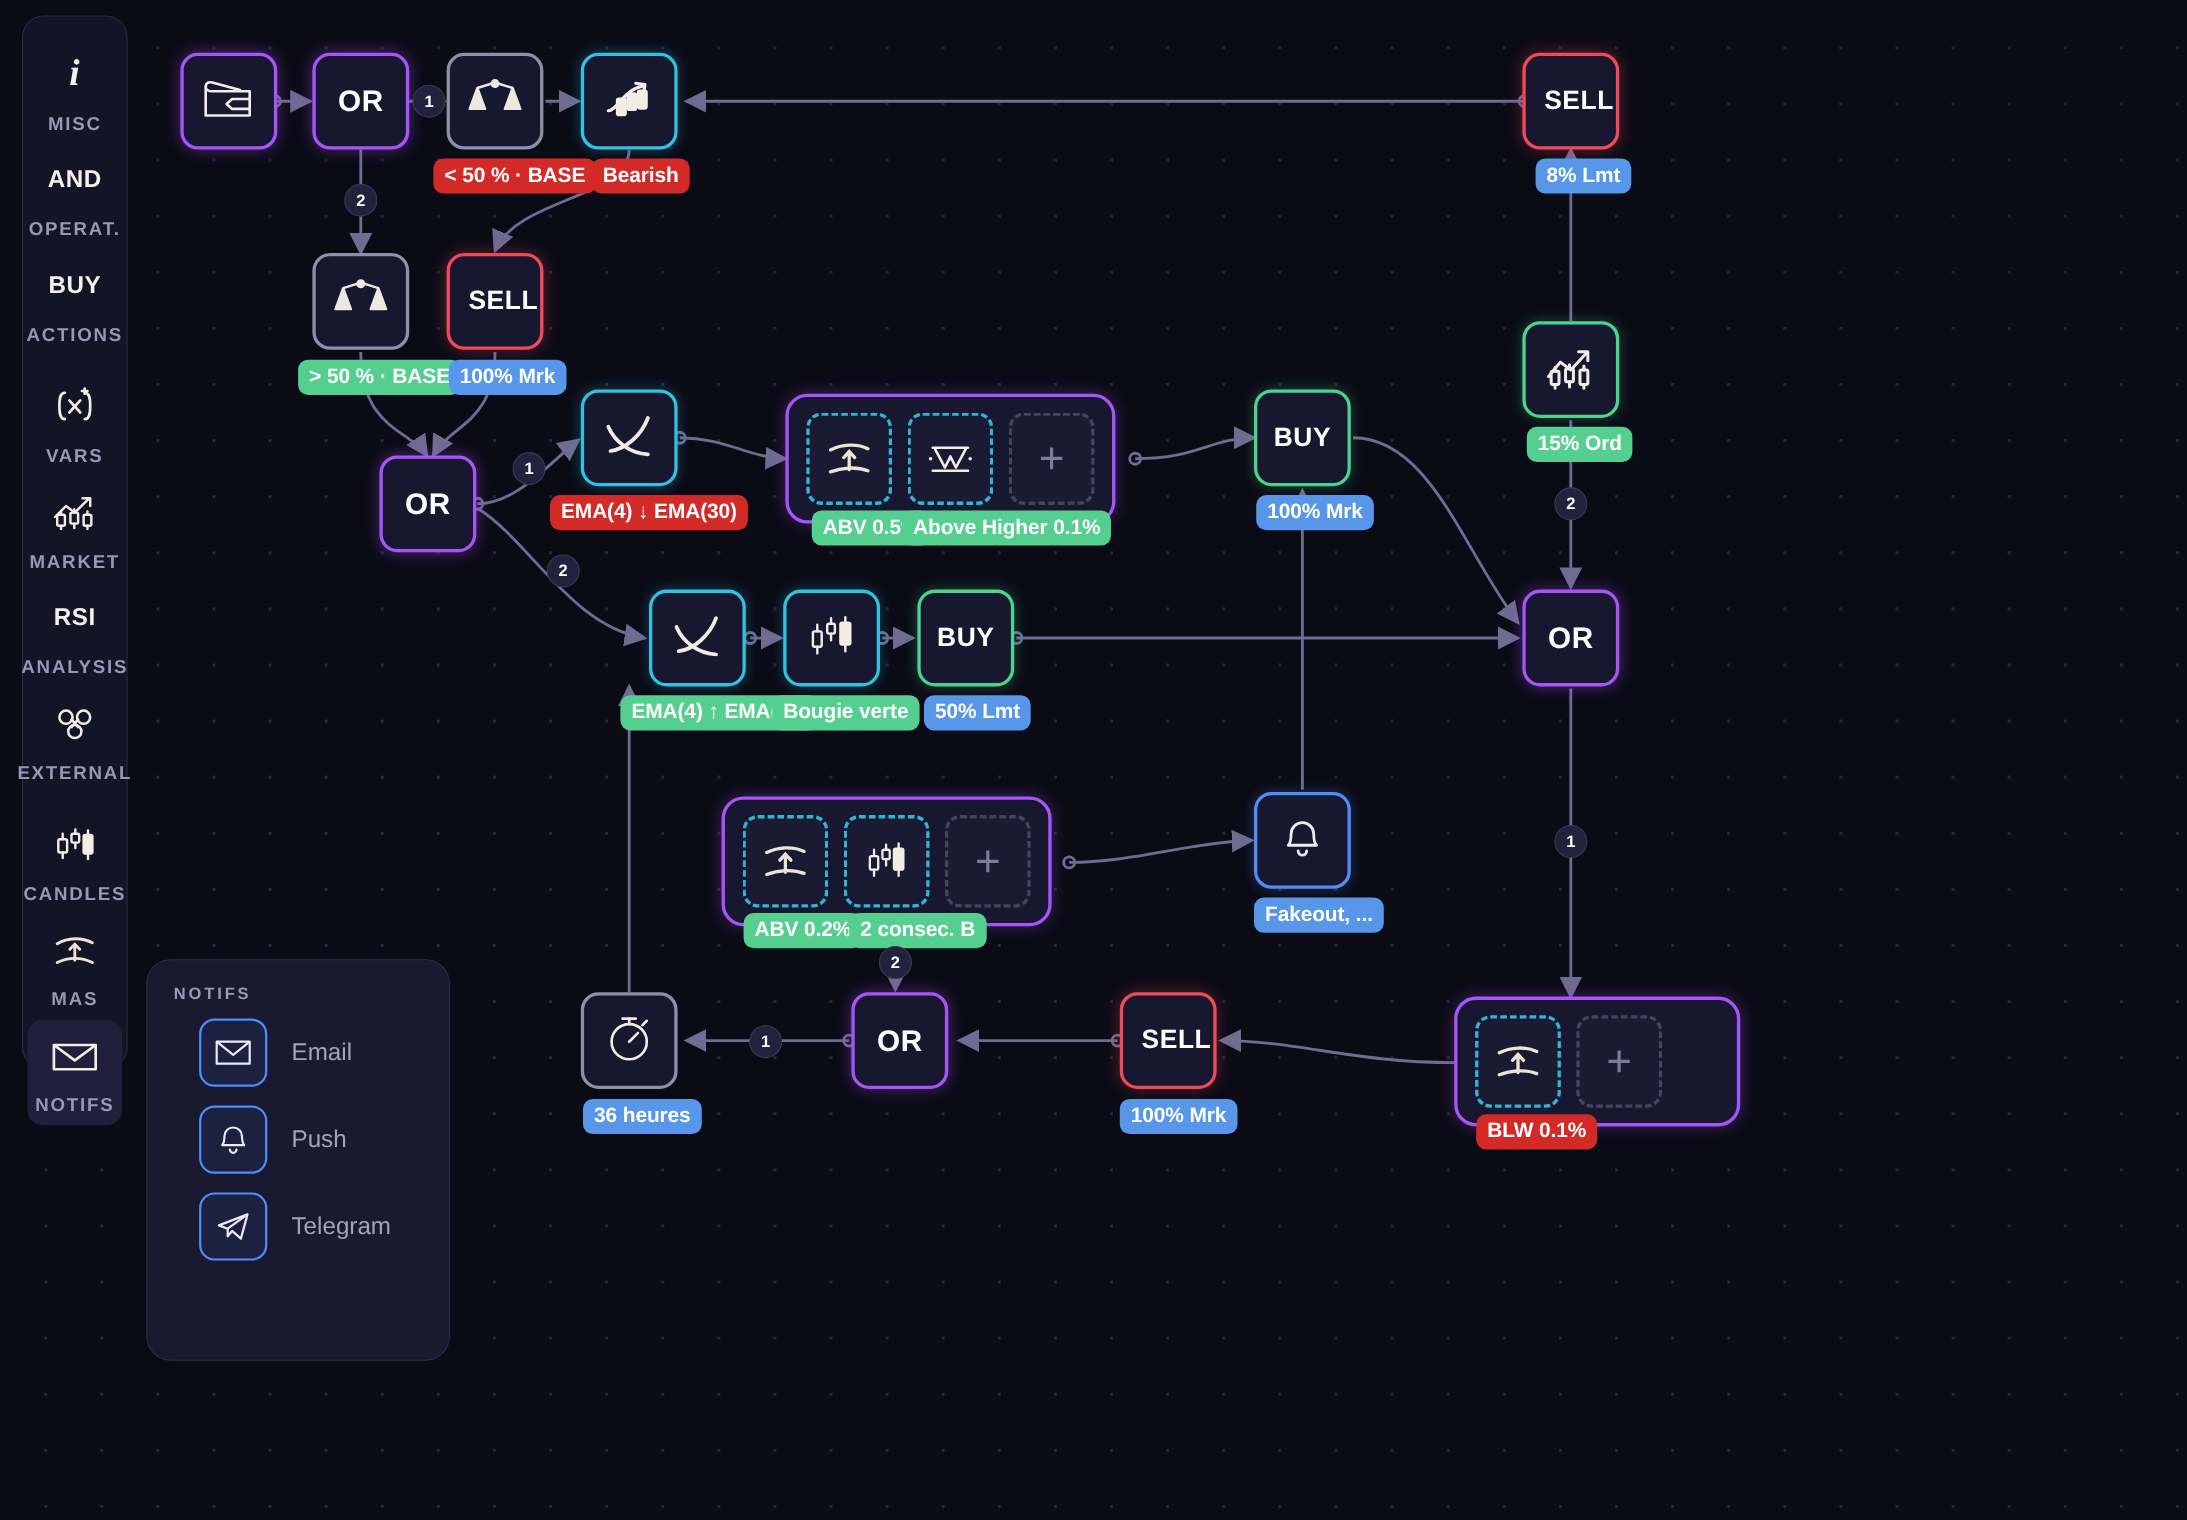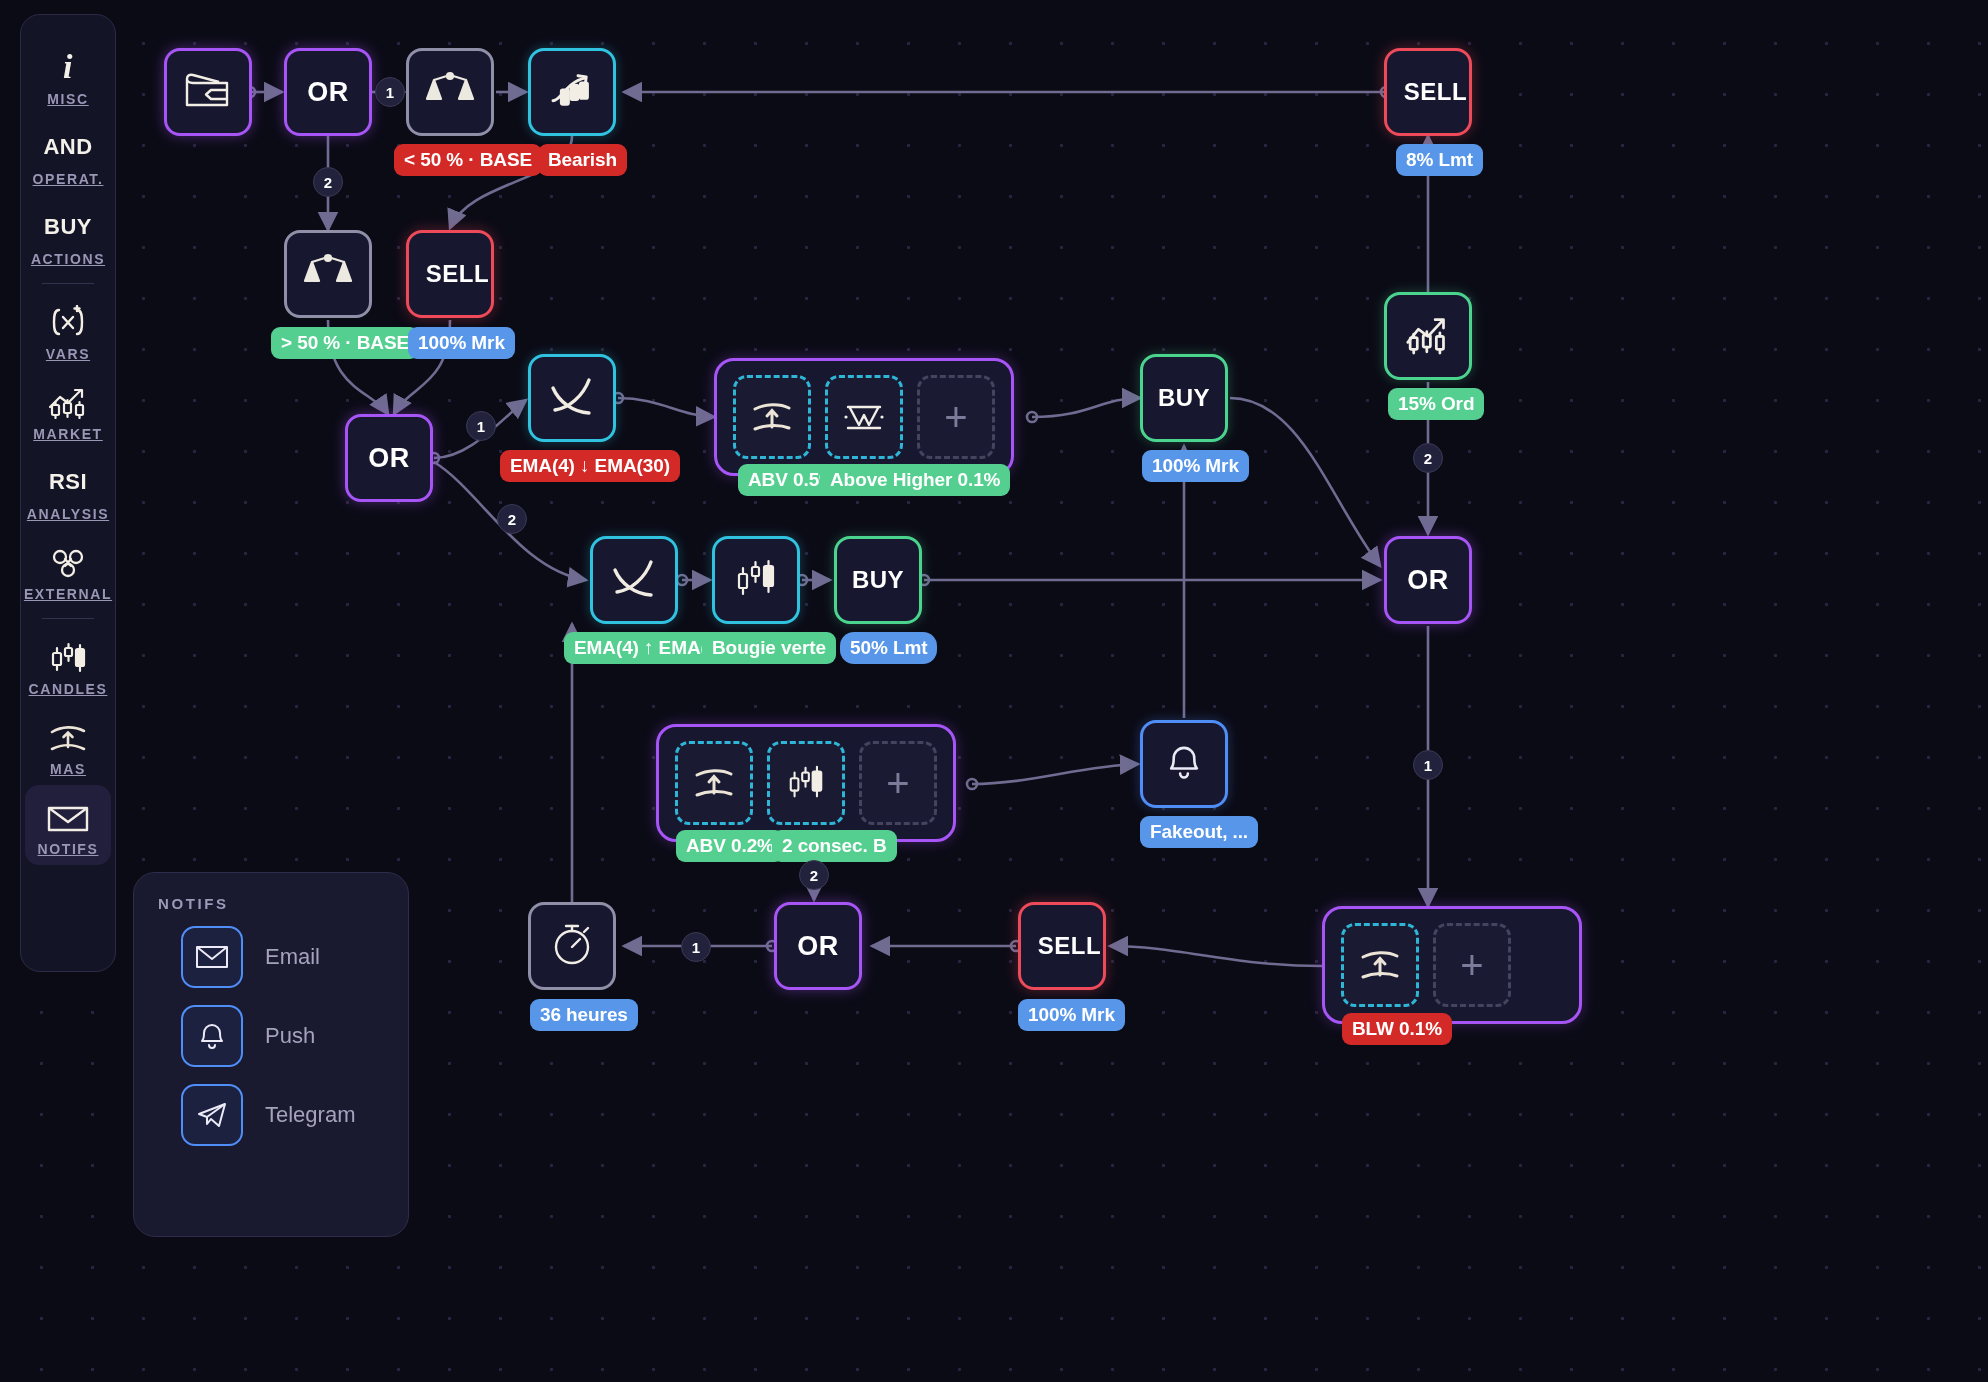--- a/index.html
+++ b/index.html
@@ -22,21 +22,21 @@
     display:flex; flex-direction:column; align-items:center;
     padding-top:20px; gap:0px; z-index:40;
   }
   .side-item{
     width:86px; display:flex; flex-direction:column; align-items:center;
     justify-content:center; padding:9px 0 8px; border-radius:14px; cursor:pointer;
   }
   .side-item.active{ background:#221f3c; }
   .side-ico{ height:40px; display:flex; align-items:flex-end; justify-content:center; color:#f2eee6; }
   .side-ico.textico{ font-size:22px; font-weight:700; letter-spacing:.5px; color:#f4f1ea; line-height:34px;}
-  .side-lab{ font-size:14px; letter-spacing:1.6px; color:#9a96b5; font-weight:700; margin-top:7px;text-decoration:underline; }
+  .side-lab{ font-size:17px; letter-spacing:1.6px; color:#9a96b5; font-weight:700; margin-top:19px; }
   .side-div{ width:52px; height:1px; background:#34314e; margin:8px 0 6px; }
   
   #notifpanel{
     position:absolute; left:133px; top:872px; width:276px; height:365px;
     background:#191930; border:1px solid #2e2c4a; border-radius:22px; padding:22px 24px;
     z-index:35;
   }
   #notifpanel .ttl{ font-size:15px; letter-spacing:2.6px; color:#9d99b9; font-weight:700; margin-bottom:14px;}
   .notifrow{ display:flex; align-items:center; gap:22px; margin-bottom:17px;padding-left:23px; }
   .notifbox{
@@ -449,21 +449,21 @@
         <rect x="31" y="9" width="9" height="20" rx="1.6" fill="#f2eee6"></rect>
           <path d="M35.5,4 L35.5,9 M35.5,29 L35.5,35"></path>
       </svg>
     </span>
   </div>
   <div class="badge b-green" style="left:702px; top:632px;">Bougie verte</div>
 
   <div class="node n-sq green" style="left:834px; top:536px;">
     <span class="n-text sm">BUY</span>
   </div>
-  <div class="badge b-blue" style="left:840px; top:632px;border-radius:14px;">50% Lmt</div>
+  <div class="badge b-blue" style="left:840px; top:632px;">50% Lmt</div>
 
   <div class="node n-sq purple" style="left:1384px; top:536px;">
     <span class="n-text">OR</span>
   </div>
   <div class="port" style="left:1413px; top:750px;">1</div>
 
   <div class="group" style="left:656px; top:724px; height:118px;">
     <div class="slot">
       <svg width="42" height="38" viewBox="0 0 42 38" fill="none" stroke="#ece4d6" stroke-width="3" stroke-linecap="round">
         <path d="M4,11 C14,6 28,5 38,10"></path>

